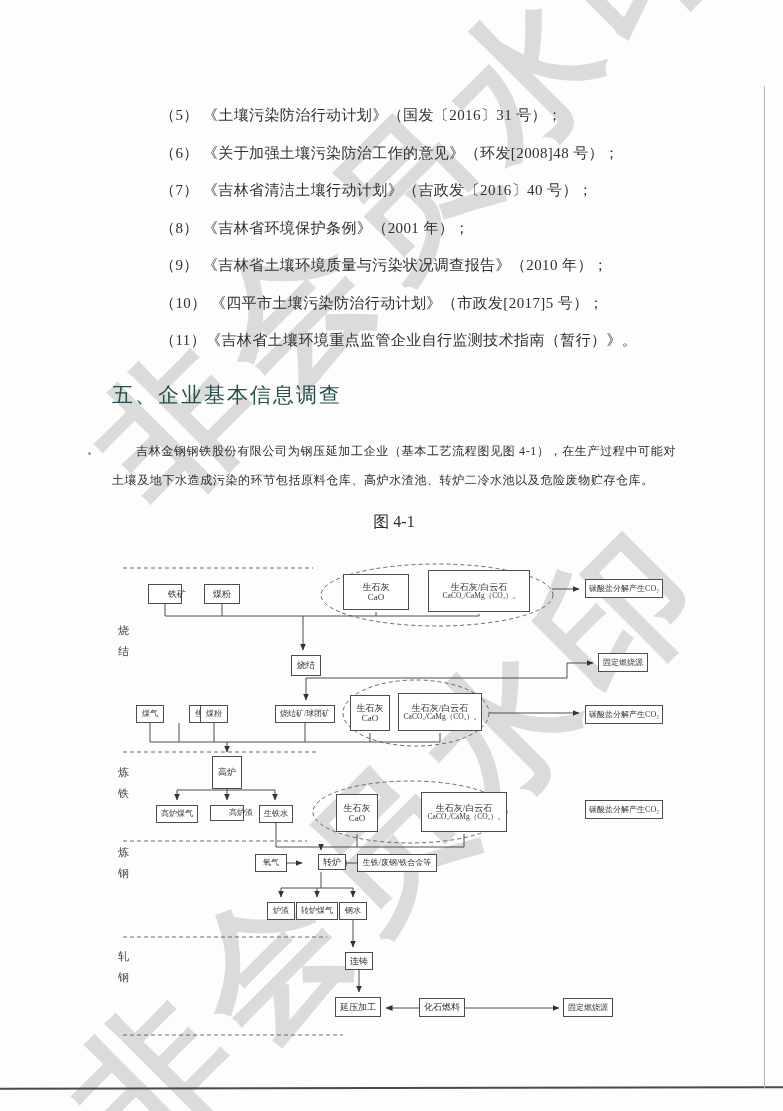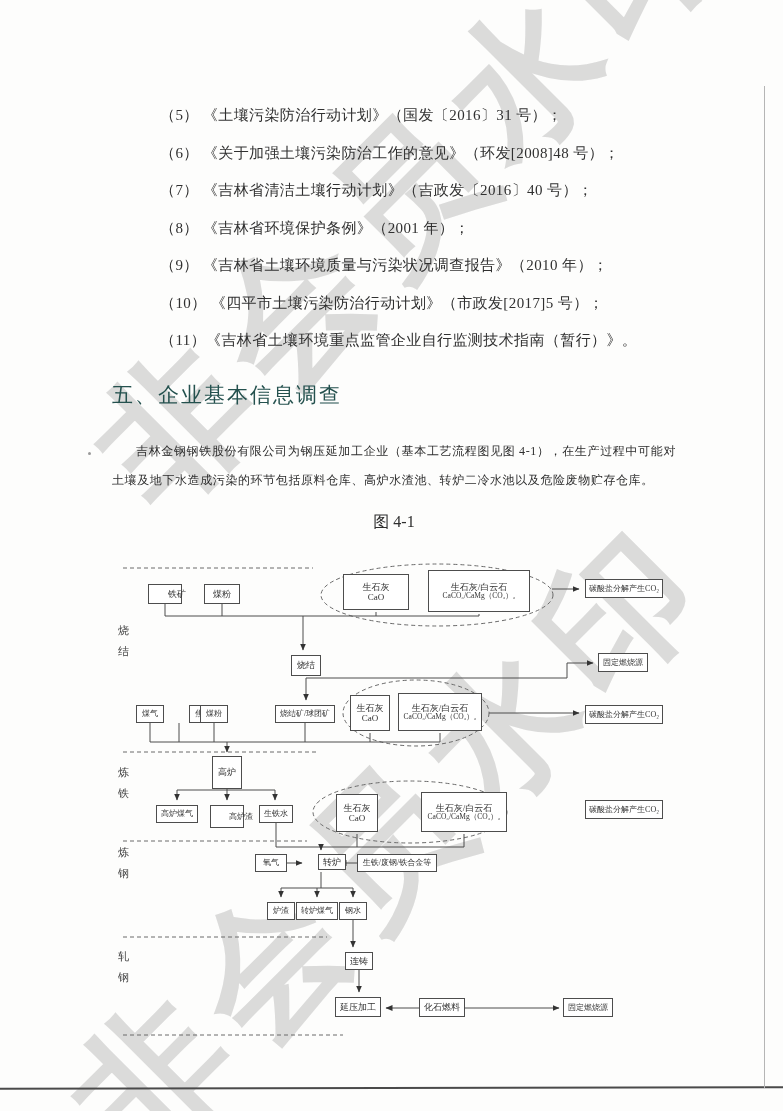--- a/index.html
+++ b/index.html
@@ -159,21 +159,21 @@
     <div class="fb small" style="left:585px;top:705px;width:78px;height:19px;">
         <span>碳酸盐分解产生CO₂</span>
       </div>
     <div class="fb" style="left:212px;top:756px;width:30px;height:33px;">
         <span>高炉</span>
       </div>
 
     <div class="fb small" style="left:156px;top:805px;width:42px;height:18px;">
         <span>高炉煤气</span>
       </div>
-    <div class="fb small" style="left:210px;top:805px;width:34px;height:23px;padding-left:28px;">
+    <div class="fb small" style="left:210px;top:805px;width:34px;height:16px;padding-left:28px;">
         <span>高炉渣</span>
       </div>
     <div class="fb small" style="left:259px;top:805px;width:34px;height:18px;">
         <span>生铁水</span>
       </div>
     <div class="fb" style="left:336px;top:794px;width:42px;height:38px;">
       <span>生石灰</span>
       <span>CaO</span>
     </div>
     <div class="fb" style="left:421px;top:792px;width:86px;height:40px;">

